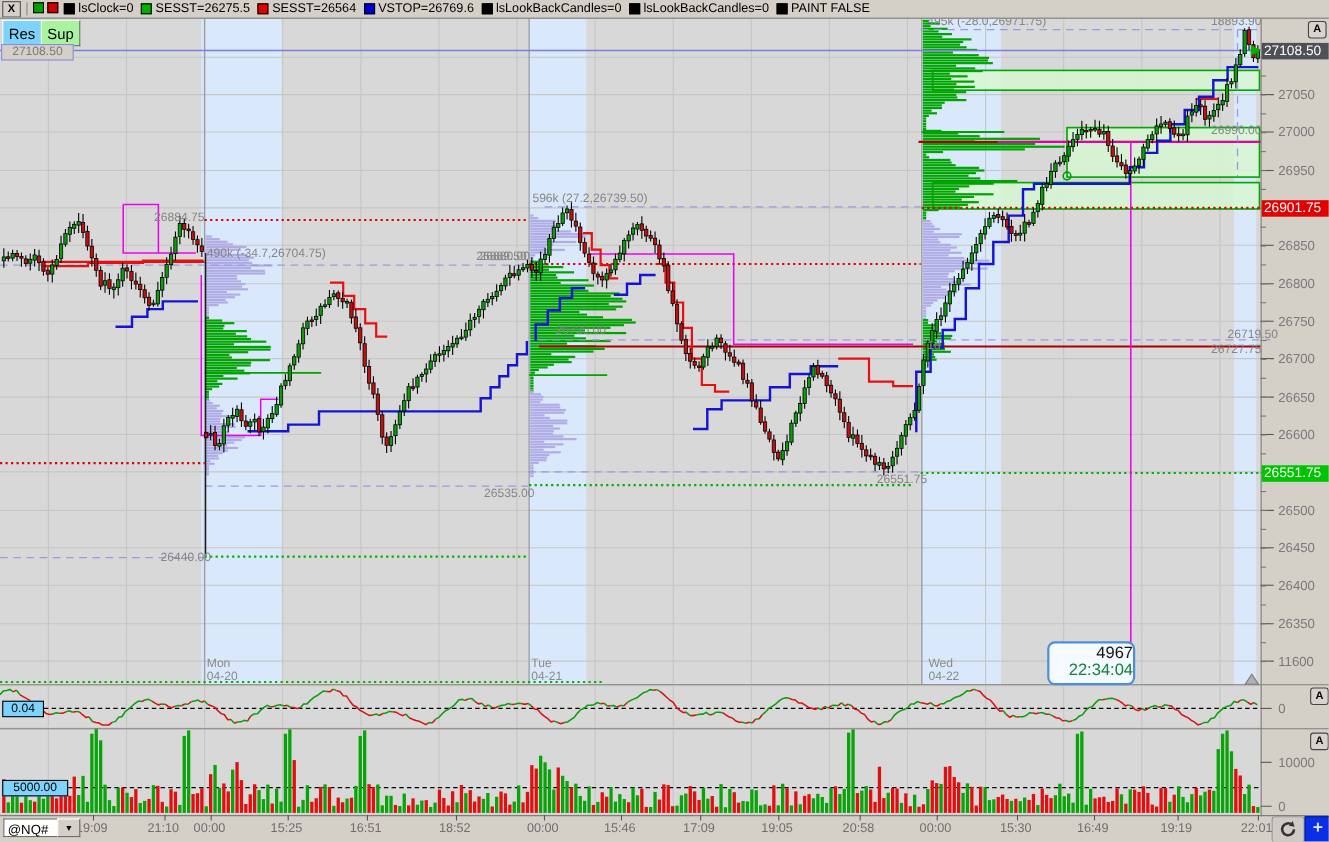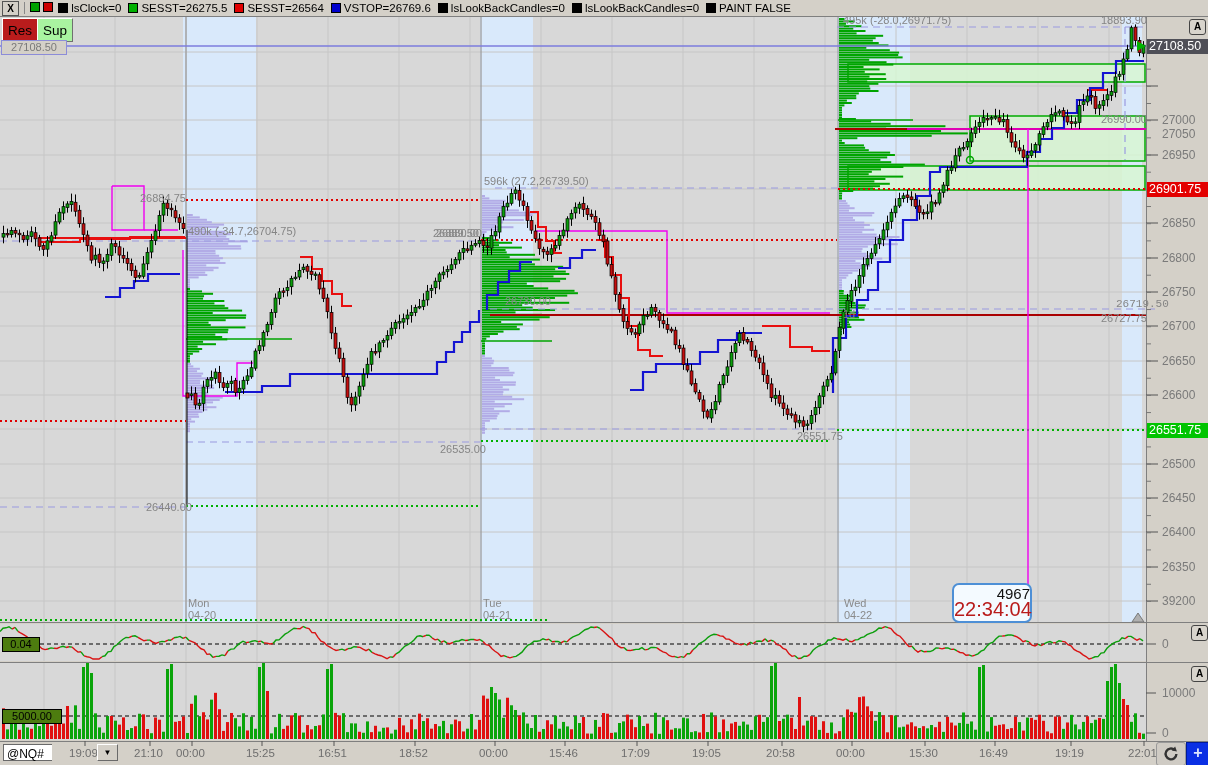--- a/index.html
+++ b/index.html
@@ -12,39 +12,39 @@
     font-size:11.5px;color:#000;white-space:nowrap;overflow:hidden;z-index:6;padding-left:2px;}
   .closebox{width:15px;height:13px;border:1px solid #555;background:#d4d0c8;display:flex;
     align-items:center;justify-content:center;font-size:10px;font-weight:bold;flex:none;}
   .tsep{width:1px;height:12px;background:#888;flex:none;}
   .sq{width:8px;height:8px;border:1px solid #000;flex:none;display:inline-block;}
   .legitem{display:flex;align-items:center;gap:3px;flex:none;}
   
   .rsbtn{position:absolute;top:18px;width:34px;height:22px;z-index:5;font-size:13.5px;color:#000;
     display:flex;align-items:center;justify-content:center;
     border-top:1px solid #fff;border-left:1px solid #fff;border-right:1px solid #707070;border-bottom:1px solid #707070;}
-  #resbtn{left:2px;background:#b91c1c;}
+  #resbtn{left:2px;background:#7dd3fc;}
   #supbtn{left:37px;background:#a9f3a0;}
   #cpl{position:absolute;left:1px;top:40px;width:64px;height:13px;z-index:5;background:#d4d0c8;
     border:1px solid #8c8cd8;color:#7a7a7a;font-size:11px;line-height:13px;text-align:center;}
   .lbl{position:absolute;font-size:11px;color:#858585;white-space:nowrap;z-index:3;line-height:11px;}
   .sess{position:absolute;font-size:11px;color:#8a8a8a;z-index:3;line-height:12px;}
   #clock{position:absolute;left:952px;top:583px;width:76px;height:36px;z-index:4;background:#f4faff;
     border:2px solid #4d8fd6;border-radius:7px;text-align:right;}
   #clock .cnt{font-size:15px;color:#111;line-height:17px;}
-  #clock .tim{font-size:20px;color:#b91c1c;line-height:15px;}
+  #clock .tim{font-size:15px;color:#15803d;line-height:15px;}
   .badge{position:absolute;left:1147px;width:61px;height:15px;z-index:4;color:#fff;
     font-size:12.5px;line-height:15px;padding-left:2px;}
   .abtn{position:absolute;z-index:5;width:15px;height:14px;border:1px solid #444;border-radius:3px;
     background:#d8d4cc;font-size:10px;font-weight:bold;text-align:center;line-height:13px;color:#000;}
   .axlab{position:absolute;font-size:12px;color:#7a7a7a;z-index:3;line-height:12px;}
   .tlab{position:absolute;top:747px;font-size:11.5px;color:#6e6e6e;z-index:3;}
-  .lbox{position:absolute;z-index:4;background:#4d7c0f;border:1px solid #000;color:#000;
+  .lbox{position:absolute;z-index:4;background:#7dd3fc;border:1px solid #000;color:#000;
     font-size:11px;text-align:center;}
-  #combo{position:absolute;left:3px;top:744px;z-index:5;display:flex;height:17px;gap:45px;}
+  #combo{position:absolute;left:3px;top:744px;z-index:5;display:flex;height:17px;}
   #combo .field{width:45px;background:#fff;border:1px solid #6a6a6a;border-right:none;
     font-size:12px;line-height:18px;padding-left:3px;color:#000;}
   #combo .drop{width:19px;background:#d4d0c8;border:1px solid #6a6a6a;display:flex;align-items:center;
     justify-content:center;font-size:8px;color:#000;
     border-top:1px solid #fff;border-left:1px solid #fff;}
   #refreshbtn{position:absolute;left:1156px;top:742px;width:28px;height:22px;z-index:5;background:#cfcbc4;
     border:1px solid #999;border-radius:3px;display:flex;align-items:center;justify-content:center;}
   #plusbtn{position:absolute;left:1186px;top:742px;width:22px;height:22px;z-index:5;background:#0a2fe4;
     border:1px solid #001a99;color:#dce6ff;font-size:16px;font-weight:bold;text-align:center;line-height:20px;}
 </style>
@@ -1623,40 +1623,40 @@
       <div class="lbl" style="left:436px;top:228px;">26880.00</div>
       <div class="lbl" style="left:433px;top:228px;">26889.50</div>
       <div class="lbl" style="left:484px;top:176px;">596k (27.2,26739.50)</div>
       <div class="lbl" style="left:505px;top:296px;">26730.00</div>
       <div class="lbl" style="left:440px;top:444px;">26535.00</div>
       <div class="lbl" style="left:146px;top:502px;">26440.00</div>
       <div class="lbl" style="left:797px;top:431px;">26551.75</div>
       <div class="lbl" style="left:843px;top:15px;">495k (-28.0,26971.75)</div>
       <div class="lbl" style="left:1101px;top:15px;">18893.90</div>
       <div class="lbl" style="left:1101px;top:114px;">26990.00</div>
-      <div class="lbl" style="left:1116px;top:299px;font-family:Liberation Mono, monospace;">26719.50</div>
+      <div class="lbl" style="left:1116px;top:299px;">26719.50</div>
       <div class="lbl" style="left:1101px;top:313px;">26727.75</div>
       <div class="lbl" style="left:843px;top:309px;">1d</div>
       <div class="sess" style="left:188px;top:597px;">Mon<br>04-20</div>
       <div class="sess" style="left:483px;top:597px;">Tue<br>04-21</div>
       <div class="sess" style="left:844px;top:597px;">Wed<br>04-22</div>
-      <div class="axlab" style="left:1162px;top:80px;margin-top:48px;">27050</div>
+      <div class="axlab" style="left:1162px;top:80px;">27050</div>
       <div class="axlab" style="left:1162px;top:114px;">27000</div>
       <div class="axlab" style="left:1162px;top:149px;">26950</div>
       <div class="axlab" style="left:1162px;top:217px;">26850</div>
       <div class="axlab" style="left:1162px;top:252px;text-align:center;">26800</div>
       <div class="axlab" style="left:1162px;top:286px;text-align:right;">26750</div>
       <div class="axlab" style="left:1162px;top:320px;">26700</div>
       <div class="axlab" style="left:1162px;top:355px;">26650</div>
       <div class="axlab" style="left:1162px;top:389px;">26600</div>
       <div class="axlab" style="left:1162px;top:458px;">26500</div>
       <div class="axlab" style="left:1162px;top:492px;">26450</div>
       <div class="axlab" style="left:1162px;top:526px;">26400</div>
       <div class="axlab" style="left:1162px;top:561px;">26350</div>
-      <div class="axlab" style="left:1162px;top:595px;">39200</div>
+      <div class="axlab" style="left:1162px;top:595px;">11600</div>
       <div class="axlab" style="left:1162px;top:638px;">0</div>
       <div class="axlab" style="left:1162px;top:687px;">10000</div>
       <div class="axlab" style="left:1162px;top:727px;">0</div>
       <div class="badge" style="top:39px;background:#4f4f57;">27108.50</div>
       <div class="badge" style="top:182px;background:#e30000;">26901.75</div>
       <div class="badge" style="top:423px;background:#00c400;">26551.75</div>
       <div class="abtn" style="left:1189px;top:19px;">A</div>
       <div class="abtn" style="left:1191px;top:625px;">A</div>
       <div class="abtn" style="left:1191px;top:666px;">A</div>
       <div class="tlab" style="left:69px;">19:09</div>

